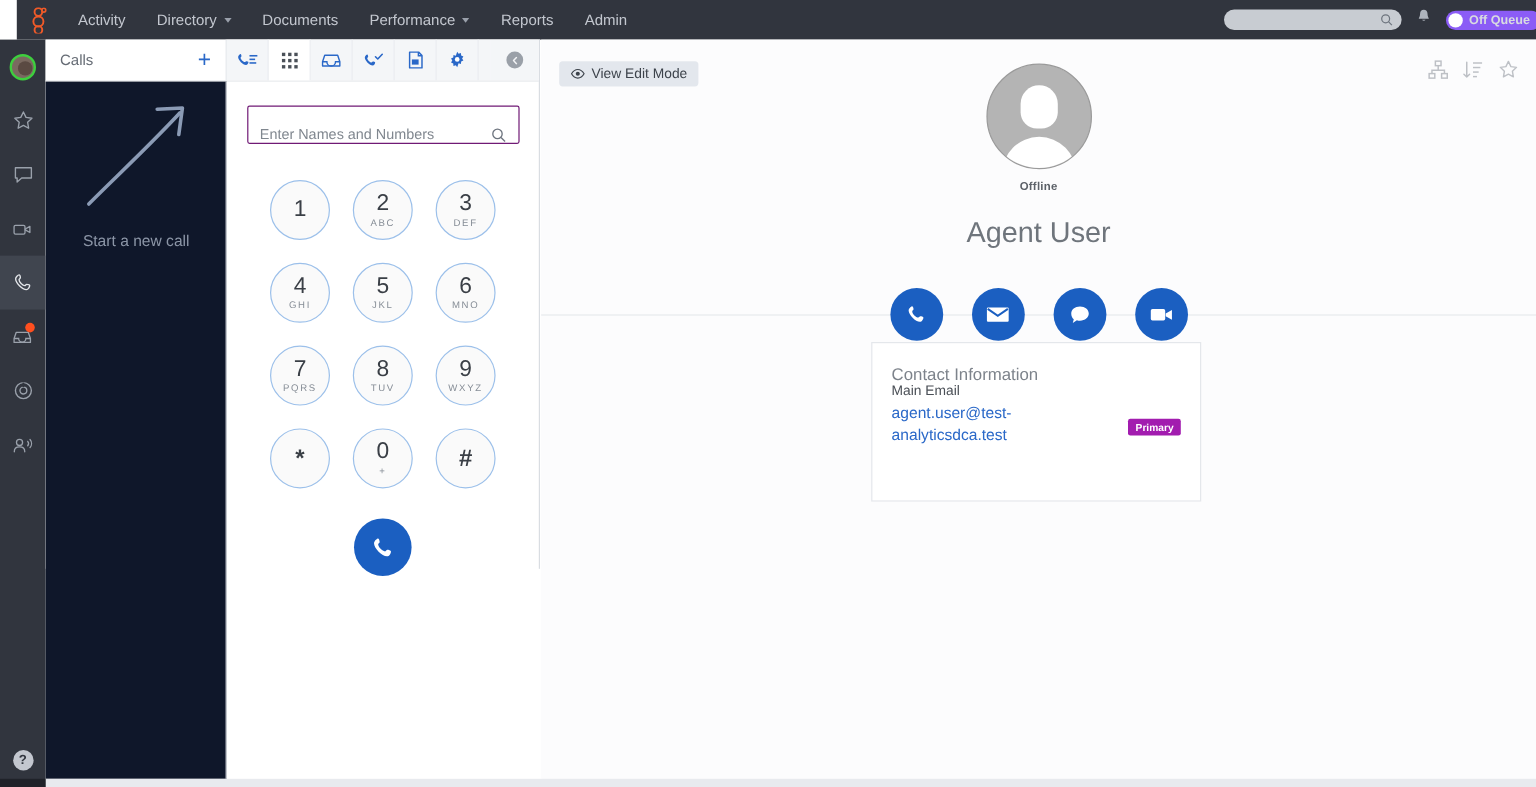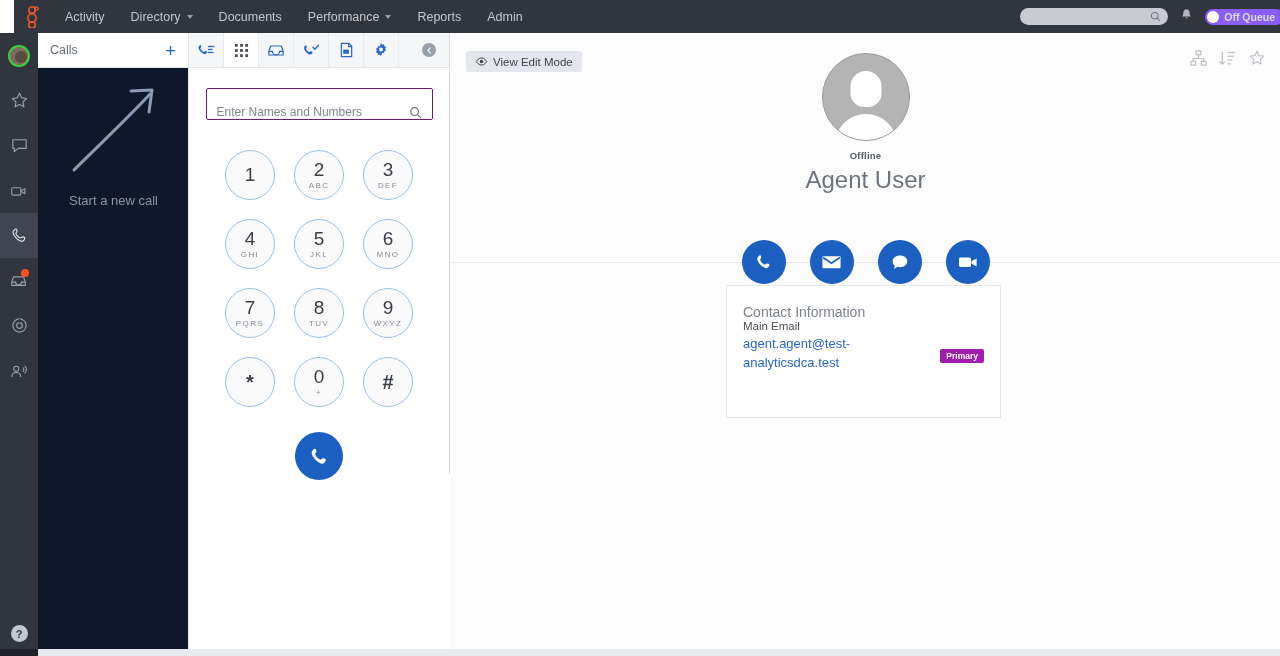--- a/index.html
+++ b/index.html
@@ -158,21 +158,21 @@
     position: absolute; left: 50%; transform: translateX(-50%); top: 17px;
     width: 31px; height: 36px; border-radius: 16px 16px 14px 14px; background: #fff;
   }
   .avatar-body {
     position: absolute; left: 50%; transform: translateX(-50%); top: 60px;
     width: 62px; height: 44px; border-radius: 31px 31px 0 0; background: #fff;
   }
   .status-label {
     margin-top: 9px; font-size: 9.5px; font-weight: bold; color: #5c6168; letter-spacing: .2px;
   }
-  .profile-name { margin-top: 5px; font-size: 24px; color: #6f757c; font-weight: normal; }
+  .profile-name { margin-top: 20px; font-size: 24px; color: #6f757c; font-weight: normal; }
 
   .divider {
     position: absolute; top: 229px; left: 0; width: 829px; height: 1px; background: #e6e9ed;
   }
   .action-row {
     position: absolute; top: 207px; left: 0; width: 829px;
     display: flex; justify-content: center; gap: 24px;
   }
   .round-action {
     width: 44px; height: 44px; border-radius: 50%; background: #1b5fc1;
@@ -544,21 +544,21 @@
           <rect x="2" y="3.5" width="12" height="9.5" rx="1.4" fill="#fff"></rect>
           <path d="M14.4 7.2l5.2-2.8v8l-5.2-2.8z" fill="#fff"></path>
         </svg>
       </div>
     </div>
 
     <div class="info-card">
       <div class="card-title">Contact Information</div>
       <div class="field-label">Main Email</div>
       <div class="field-row">
-        <div class="field-value">agent.agent@test-analyticsdca.test</div>
+        <div class="field-value">agent.user@test-analyticsdca.test</div>
         <div class="primary-badge">Primary</div>
       </div>
     </div>
   </div>
 
   <div class="bottom-strip"></div>
   <div class="bottom-strip2"></div>
 </div>
 
 </body></html>

